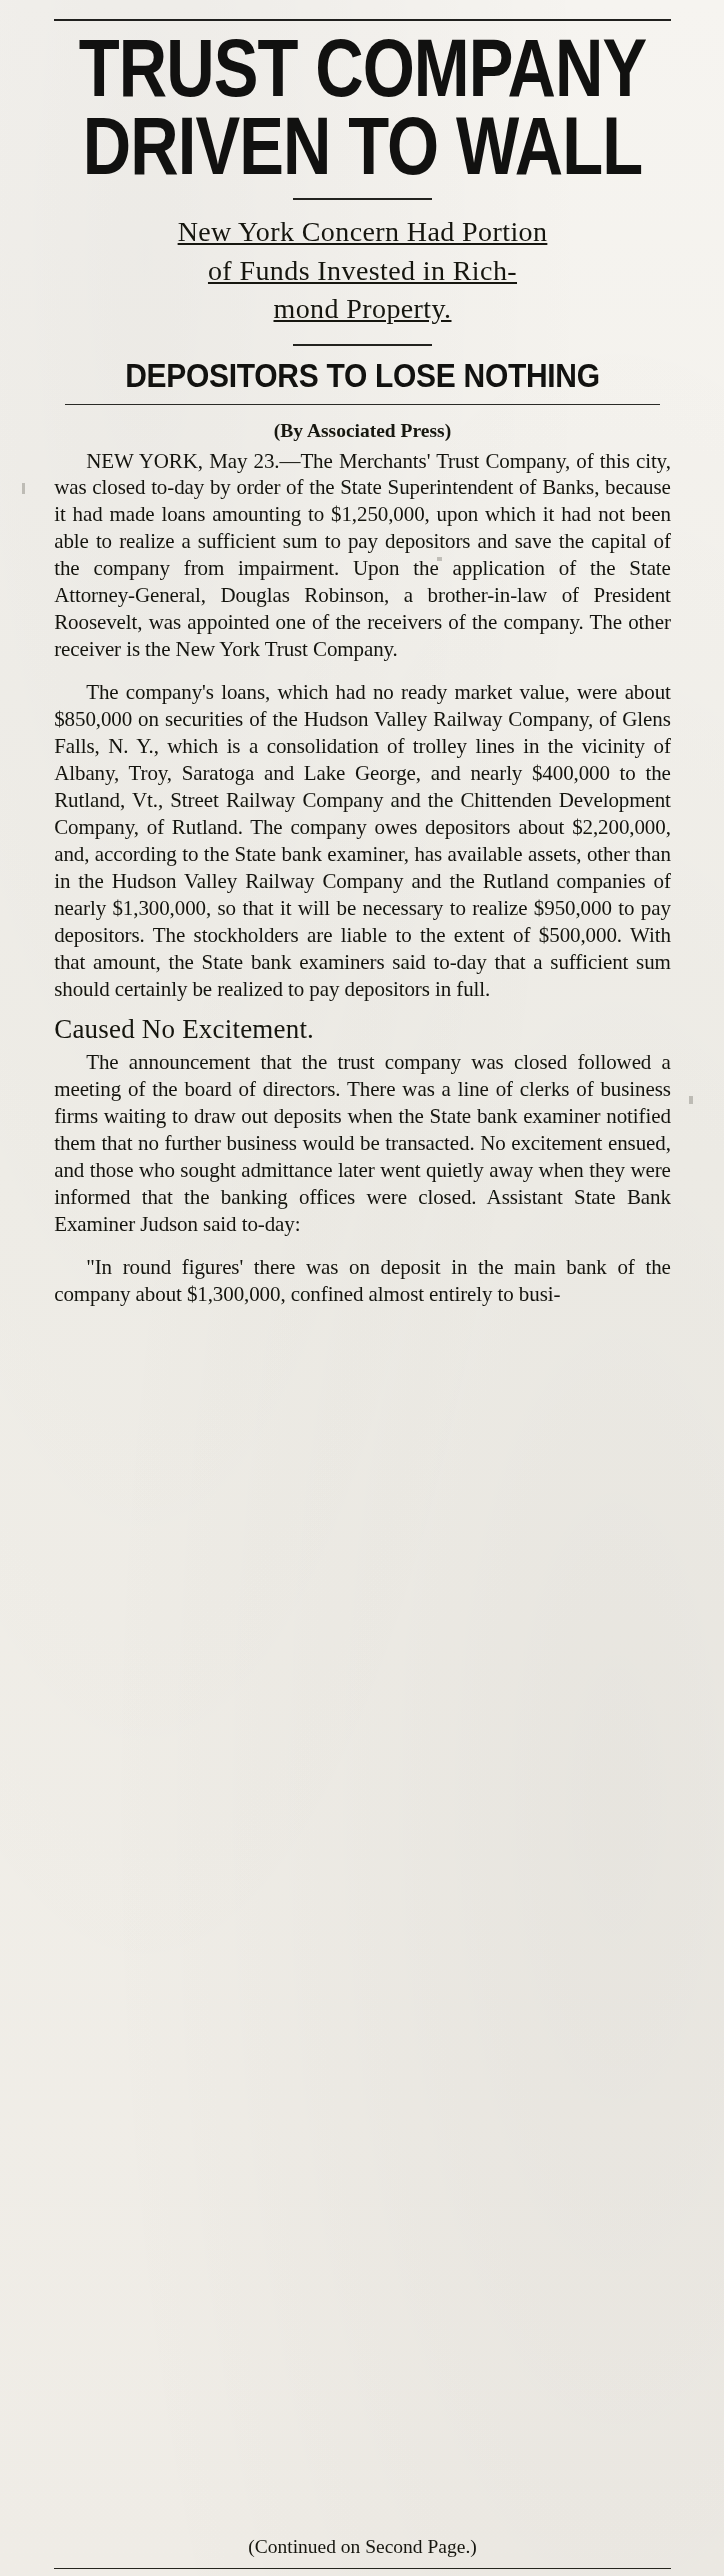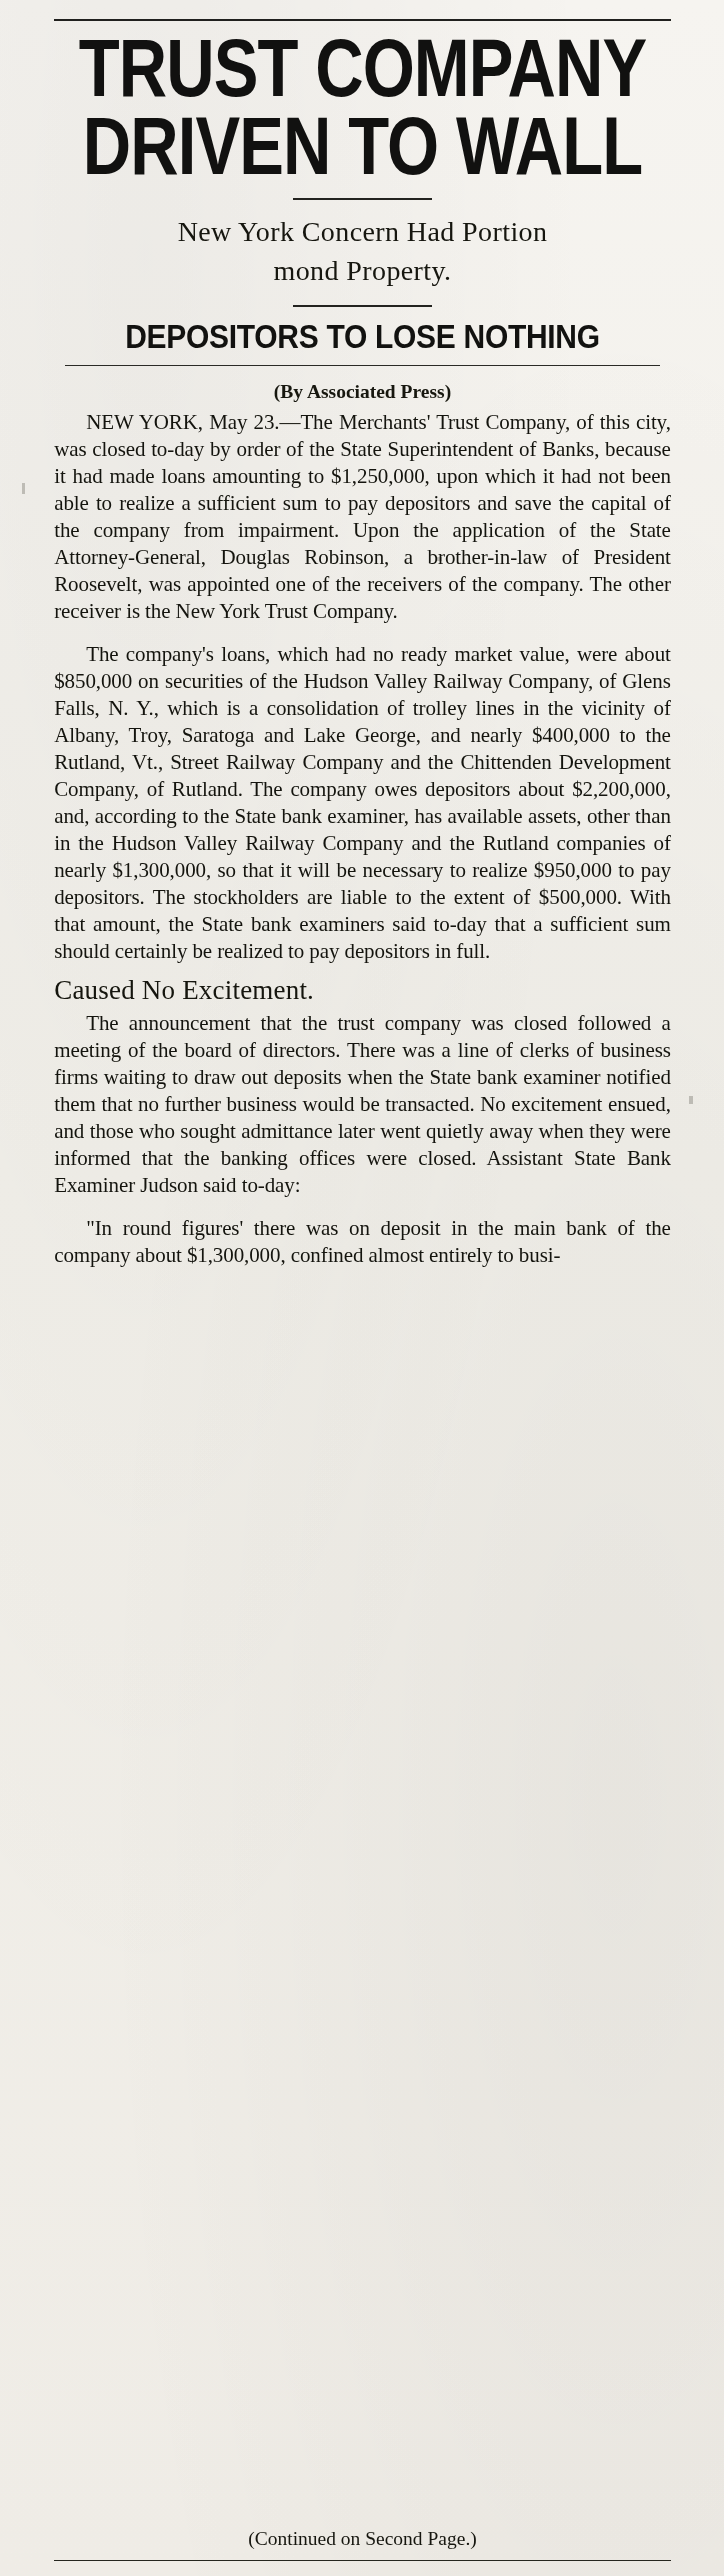--- a/index.html
+++ b/index.html
@@ -73,20 +73,21 @@
 
   
   .deck {
     text-align: center;
     font-family: "Liberation Serif", serif;
     font-size: 28px;
     line-height: 1.38;
     color: #16160f;
     letter-spacing: 0.4px;
     margin: 1.9px 0 0 0;
+    text-decoration: underline;
   }
   .deck div { white-space: nowrap; }
 
   
   .subhead {
     text-align: center;
     font-family: "Liberation Sans", sans-serif;
     font-weight: 700;
     font-size: 30px;
     letter-spacing: -0.3px;
@@ -148,21 +149,21 @@
     margin: 9.3px 0 0 0;
   }
   .bottom-block {
     position: absolute;
     left: 0;
     right: 0;
     bottom: 0;
   }
   .bottom-inner {
     width: 650px;
-    margin: 8px auto;
+    margin: 0 auto;
     padding: 0 16.7px 7.4px 16.7px;
     box-sizing: border-box;
   }
   .edge-mark {
     position: absolute;
     background: #8e8b84;
     opacity: 0.5;
   }
 </style>
 </head>
@@ -183,20 +184,21 @@
       <div class="headline">
         <span class="l1">TRUST COMPANY</span>
         <span class="l2">DRIVEN TO WALL</span>
       </div>
     </div>
 
     <div class="rule-short"></div>
 
     <div class="deck">
       <div>New York Concern Had Portion</div>
+      <div>of Funds Invested in Rich-</div>
       <div>mond Property.</div>
     </div>
 
     <div class="rule-short"></div>
 
     <div class="subhead">DEPOSITORS TO LOSE NOTHING</div>
 
     <div class="rule-thin"></div>
 
     <div class="byline">(By Associated Press)</div>

